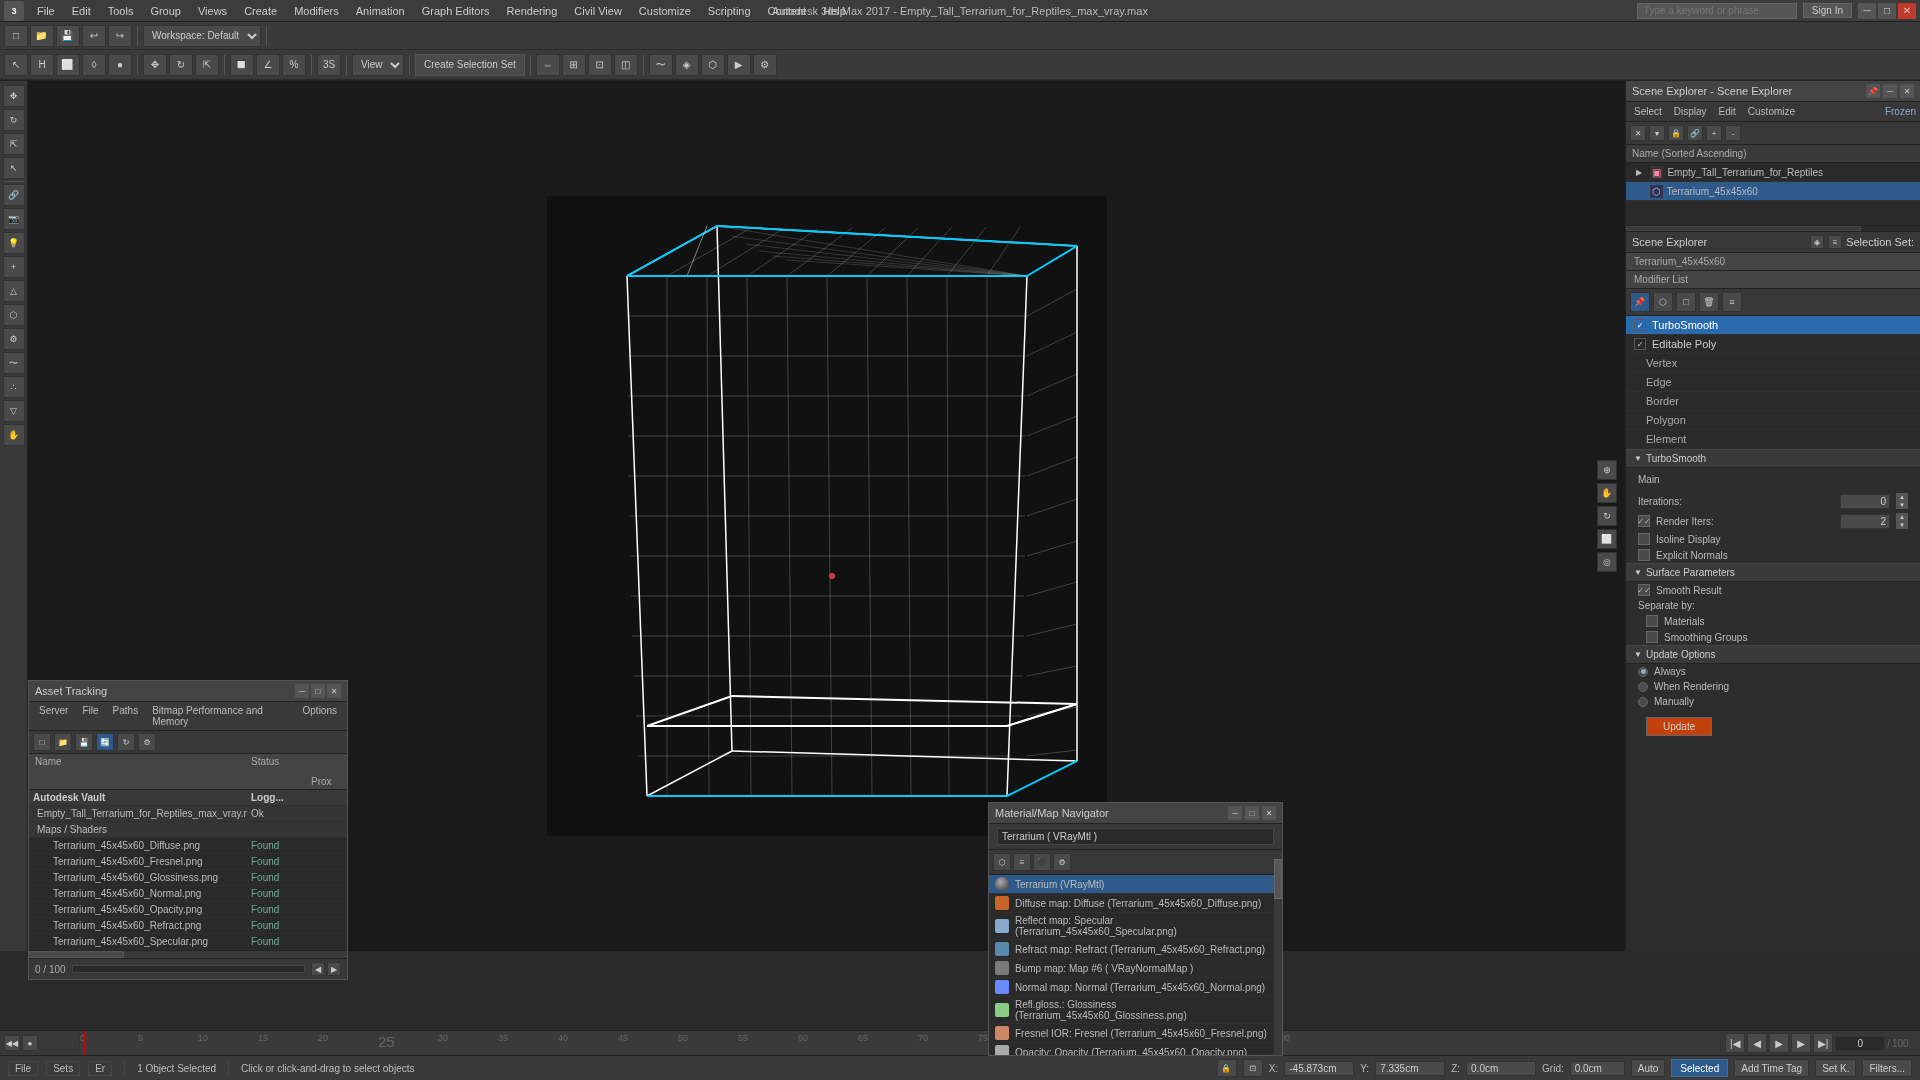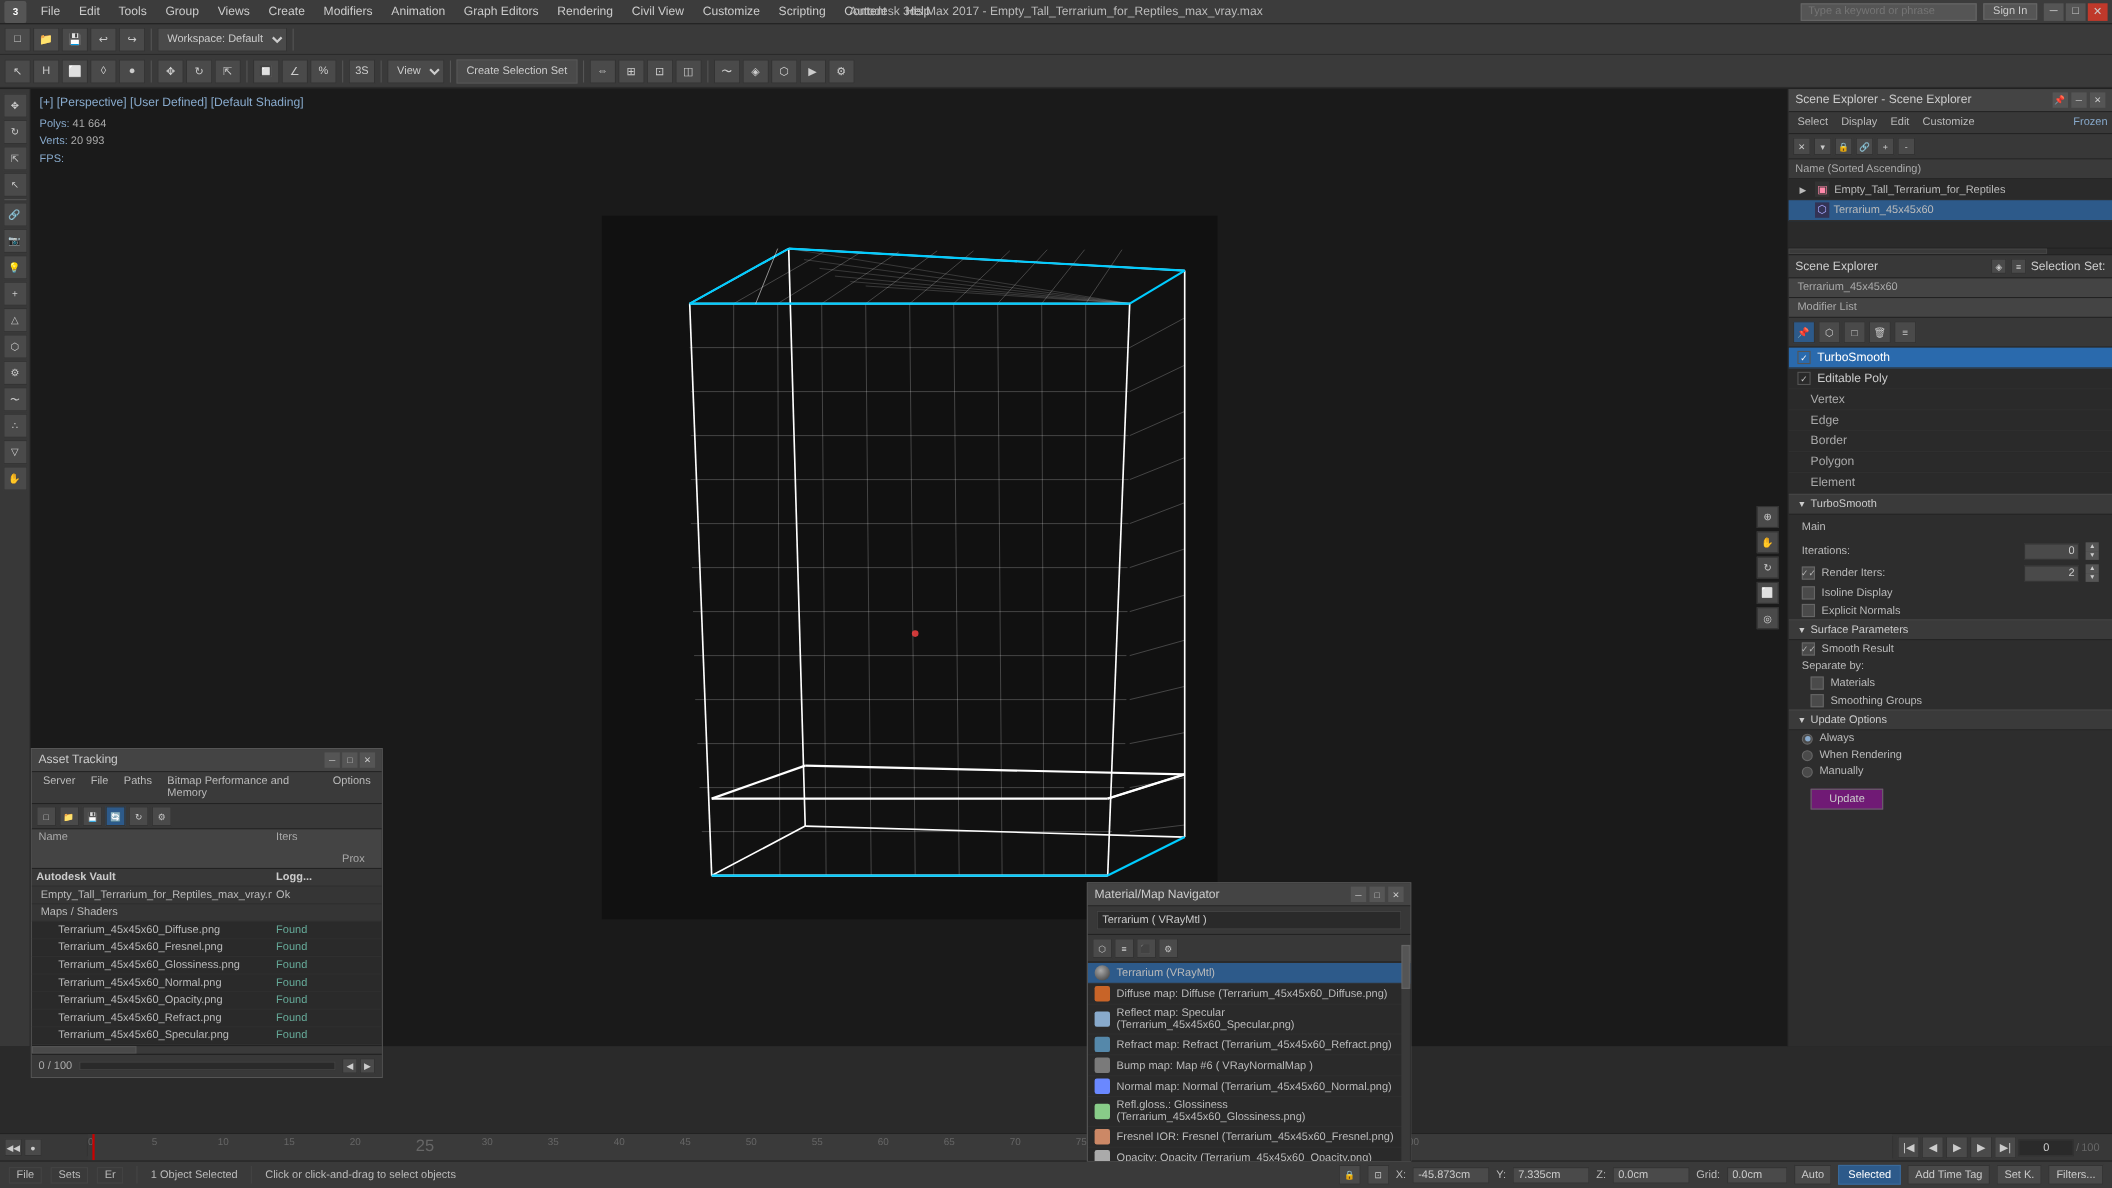--- a/index.html
+++ b/index.html
@@ -423,21 +423,21 @@
       display: flex; align-items: center; justify-content: center;
     }
     .radio-circle.checked::after {
       content: '';
       width: 5px; height: 5px;
       border-radius: 50%;
       background: #88aacc;
     }
     .update-btn {
       margin: 4px 12px;
-      background: #701a75;
+      background: #c2410c;
       border: 1px solid #666;
       color: #ccc;
       padding: 3px 16px;
       font-size: 10px;
       cursor: pointer;
     }
 
     
     .asset-window {
       position: absolute;
@@ -837,32 +837,20 @@
     <button class="lt-btn">△</button>
     <button class="lt-btn">⬡</button>
     <button class="lt-btn">⚙</button>
     <button class="lt-btn">〜</button>
     <button class="lt-btn">∴</button>
     <button class="lt-btn">▽</button>
     <button class="lt-btn">✋</button>
   </div>
 
   <div class="viewport-area">
-    <div class="viewport-stats">
-      <div style="color:#88aacc; font-size:11px;">[+] [Perspective] [User Defined] [Default Shading]</div>
-      <div style="margin-top:4px;">
-        <span>Polys:</span> <span style="color:#aaa;">41 664</span>
-      </div>
-      <div>
-        <span>Verts:</span> <span style="color:#aaa;">20 993</span>
-      </div>
-      <div>
-        <span>FPS:</span>
-      </div>
-    </div>
 
     <svg class="terrarium-svg" width="560" height="640" viewBox="0 0 560 640">
 
       <rect width="560" height="640" fill="#111"></rect>
 
       <line x1="80" y1="80" x2="480" y2="80" stroke="#fff" stroke-width="1.5"></line>
 
       <line x1="100" y1="600" x2="460" y2="600" stroke="#fff" stroke-width="2"></line>
 
       <line x1="80" y1="80" x2="100" y2="600" stroke="#fff" stroke-width="1.5"></line>
@@ -1153,21 +1141,21 @@
     <button class="asset-icon-btn">□</button>
     <button class="asset-icon-btn">📁</button>
     <button class="asset-icon-btn">💾</button>
     <button class="asset-icon-btn active">🔄</button>
     <button class="asset-icon-btn">↻</button>
     <button class="asset-icon-btn">⚙</button>
   </div>
   <div class="asset-table">
     <div class="asset-table-header">
       <span class="asset-col-name">Name</span>
-      <span class="asset-col-status">Iters</span>
+      <span class="asset-col-status">Status</span>
       <span class="asset-col-prox">Prox</span>
     </div>
     <div class="asset-row group-row">
       <span class="asset-row-name">Autodesk Vault</span>
       <span class="asset-row-status">Logg...</span>
       <span class="asset-row-prox"></span>
     </div>
     <div class="asset-row parent-row">
       <span class="asset-row-name">Empty_Tall_Terrarium_for_Reptiles_max_vray.max</span>
       <span class="asset-row-status">Ok</span>

